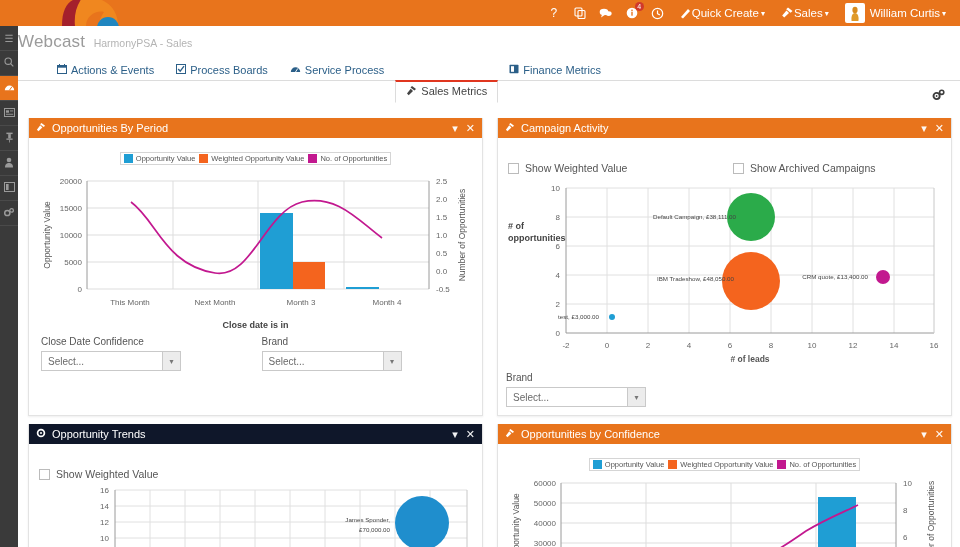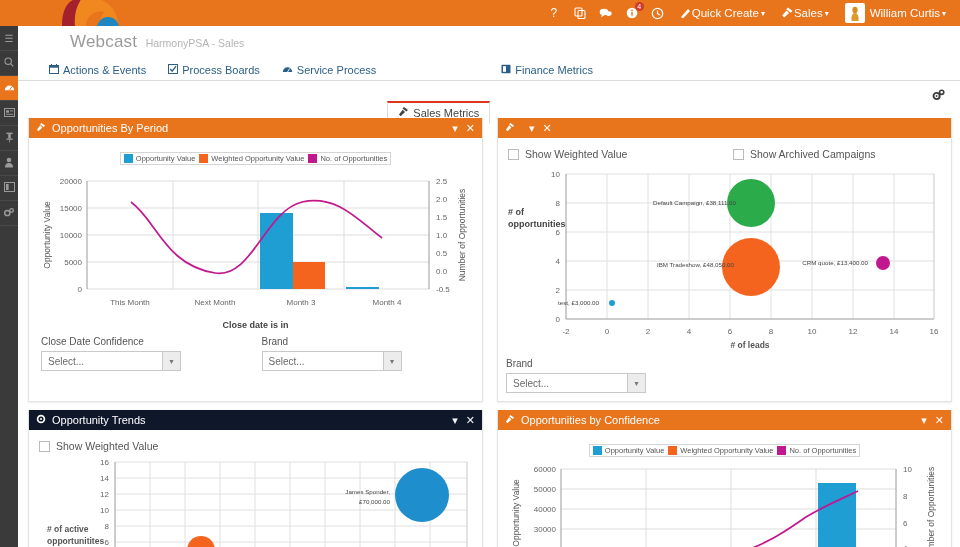--- a/index.html
+++ b/index.html
@@ -54,27 +54,27 @@
     border-bottom: 1px solid #4a4a4a;
   }
   .rail-btn.active { background: #e8741c; color: #fff; }
   .rail-nub {
     position: absolute; left: 18px; width: 6px; height: 25px;
     background: #e8741c; border-radius: 0 3px 3px 0;
   }
 
   
   .page { position: absolute; left: 18px; top: 26px; width: 942px; height: 521px; background:#fff; }
-  .title-row { padding: 6px 0 0 12px; margin-left: 40px; }
+  .title-row { padding: 6px 0 0 0; }
   .title-main { font-size: 17px; color: #9b9b9b; font-weight: 400; letter-spacing: .2px; }
   .title-sub { font-size: 10.5px; color: #b4b4b4; margin-left: 4px; }
 
   .tabs {
     margin-top: 7px; height: 22px; border-bottom: 1px solid #dcdcdc;
-    display: flex; align-items: flex-start; padding-left: 20px;
+    display: flex; align-items: center; padding-left: 28px;
   }
   .tab {
     display: inline-flex; align-items: center; gap: 4px;
     padding: 3px 10px 4px 10px; font-size: 11px; color: #2b5f88;
     border: 1px solid transparent; position: relative; top: 1px;
     background: transparent; white-space: nowrap;
   }
   .tab .ticon { font-size: 10px; color:#2b5f88; }
   .tab.active {
     background: #fff; border: 1px solid #dcdcdc; border-bottom-color: #fff;
@@ -137,21 +137,21 @@
   .sel .arrow {
     width: 18px; height: 18px; background: #ececec; border-left: 1px solid #c9c9c9;
     display: flex; align-items: center; justify-content: center;
     font-size: 8px; color: #777;
   }
   .chk-row { display: flex; align-items: center; padding: 4px 2px 2px 2px; font-size: 10.5px; color: #555; }
   .chk {
     width: 11px; height: 11px; border: 1px solid #bbb; background: #fff;
     display: inline-block; margin-right: 6px; vertical-align: middle;
   }
-  .chk-lbl { display: inline-flex; align-items: center; }
+  .chk-lbl { display: inline-flex; align-items: center; margin-top: 14px; }
 </style>
 </head>
 <body>
 
 <div class="app">
 
   <div class="topbar">
     <div class="logo-wrap">
       <svg width="140" height="26" viewBox="0 0 140 26">
         <path d="M62 26 C62 2 78 -6 96 -2 C112 2 118 14 118 26 Z" fill="#f0871f"></path>
@@ -451,20 +451,21 @@
       </div>
 
       <div class="panel">
         <div class="phead orange">
           <span class="picon">
             <svg width="10" height="10" viewBox="0 0 11 11">
                 <path d="M6 1 L10 4 L8.4 5.6 L4.5 2.5 Z" fill="#fff"></path>
                 <path d="M4.7 3.7 L7 6 L2.7 10.2 L1 8.4 Z" fill="#fff"></path>
               </svg>
           </span>
+          <span class="ptitle">Campaign Activity</span>
           <span class="pact">▾</span>
           <span class="pact">✕</span>
         </div>
         <div class="pbody">
           <div class="chk-row">
             <span class="chk-lbl" style="width:225px">
               <span class="chk"></span>
               <span>Show Weighted Value</span>
             </span>
             <span class="chk-lbl">

